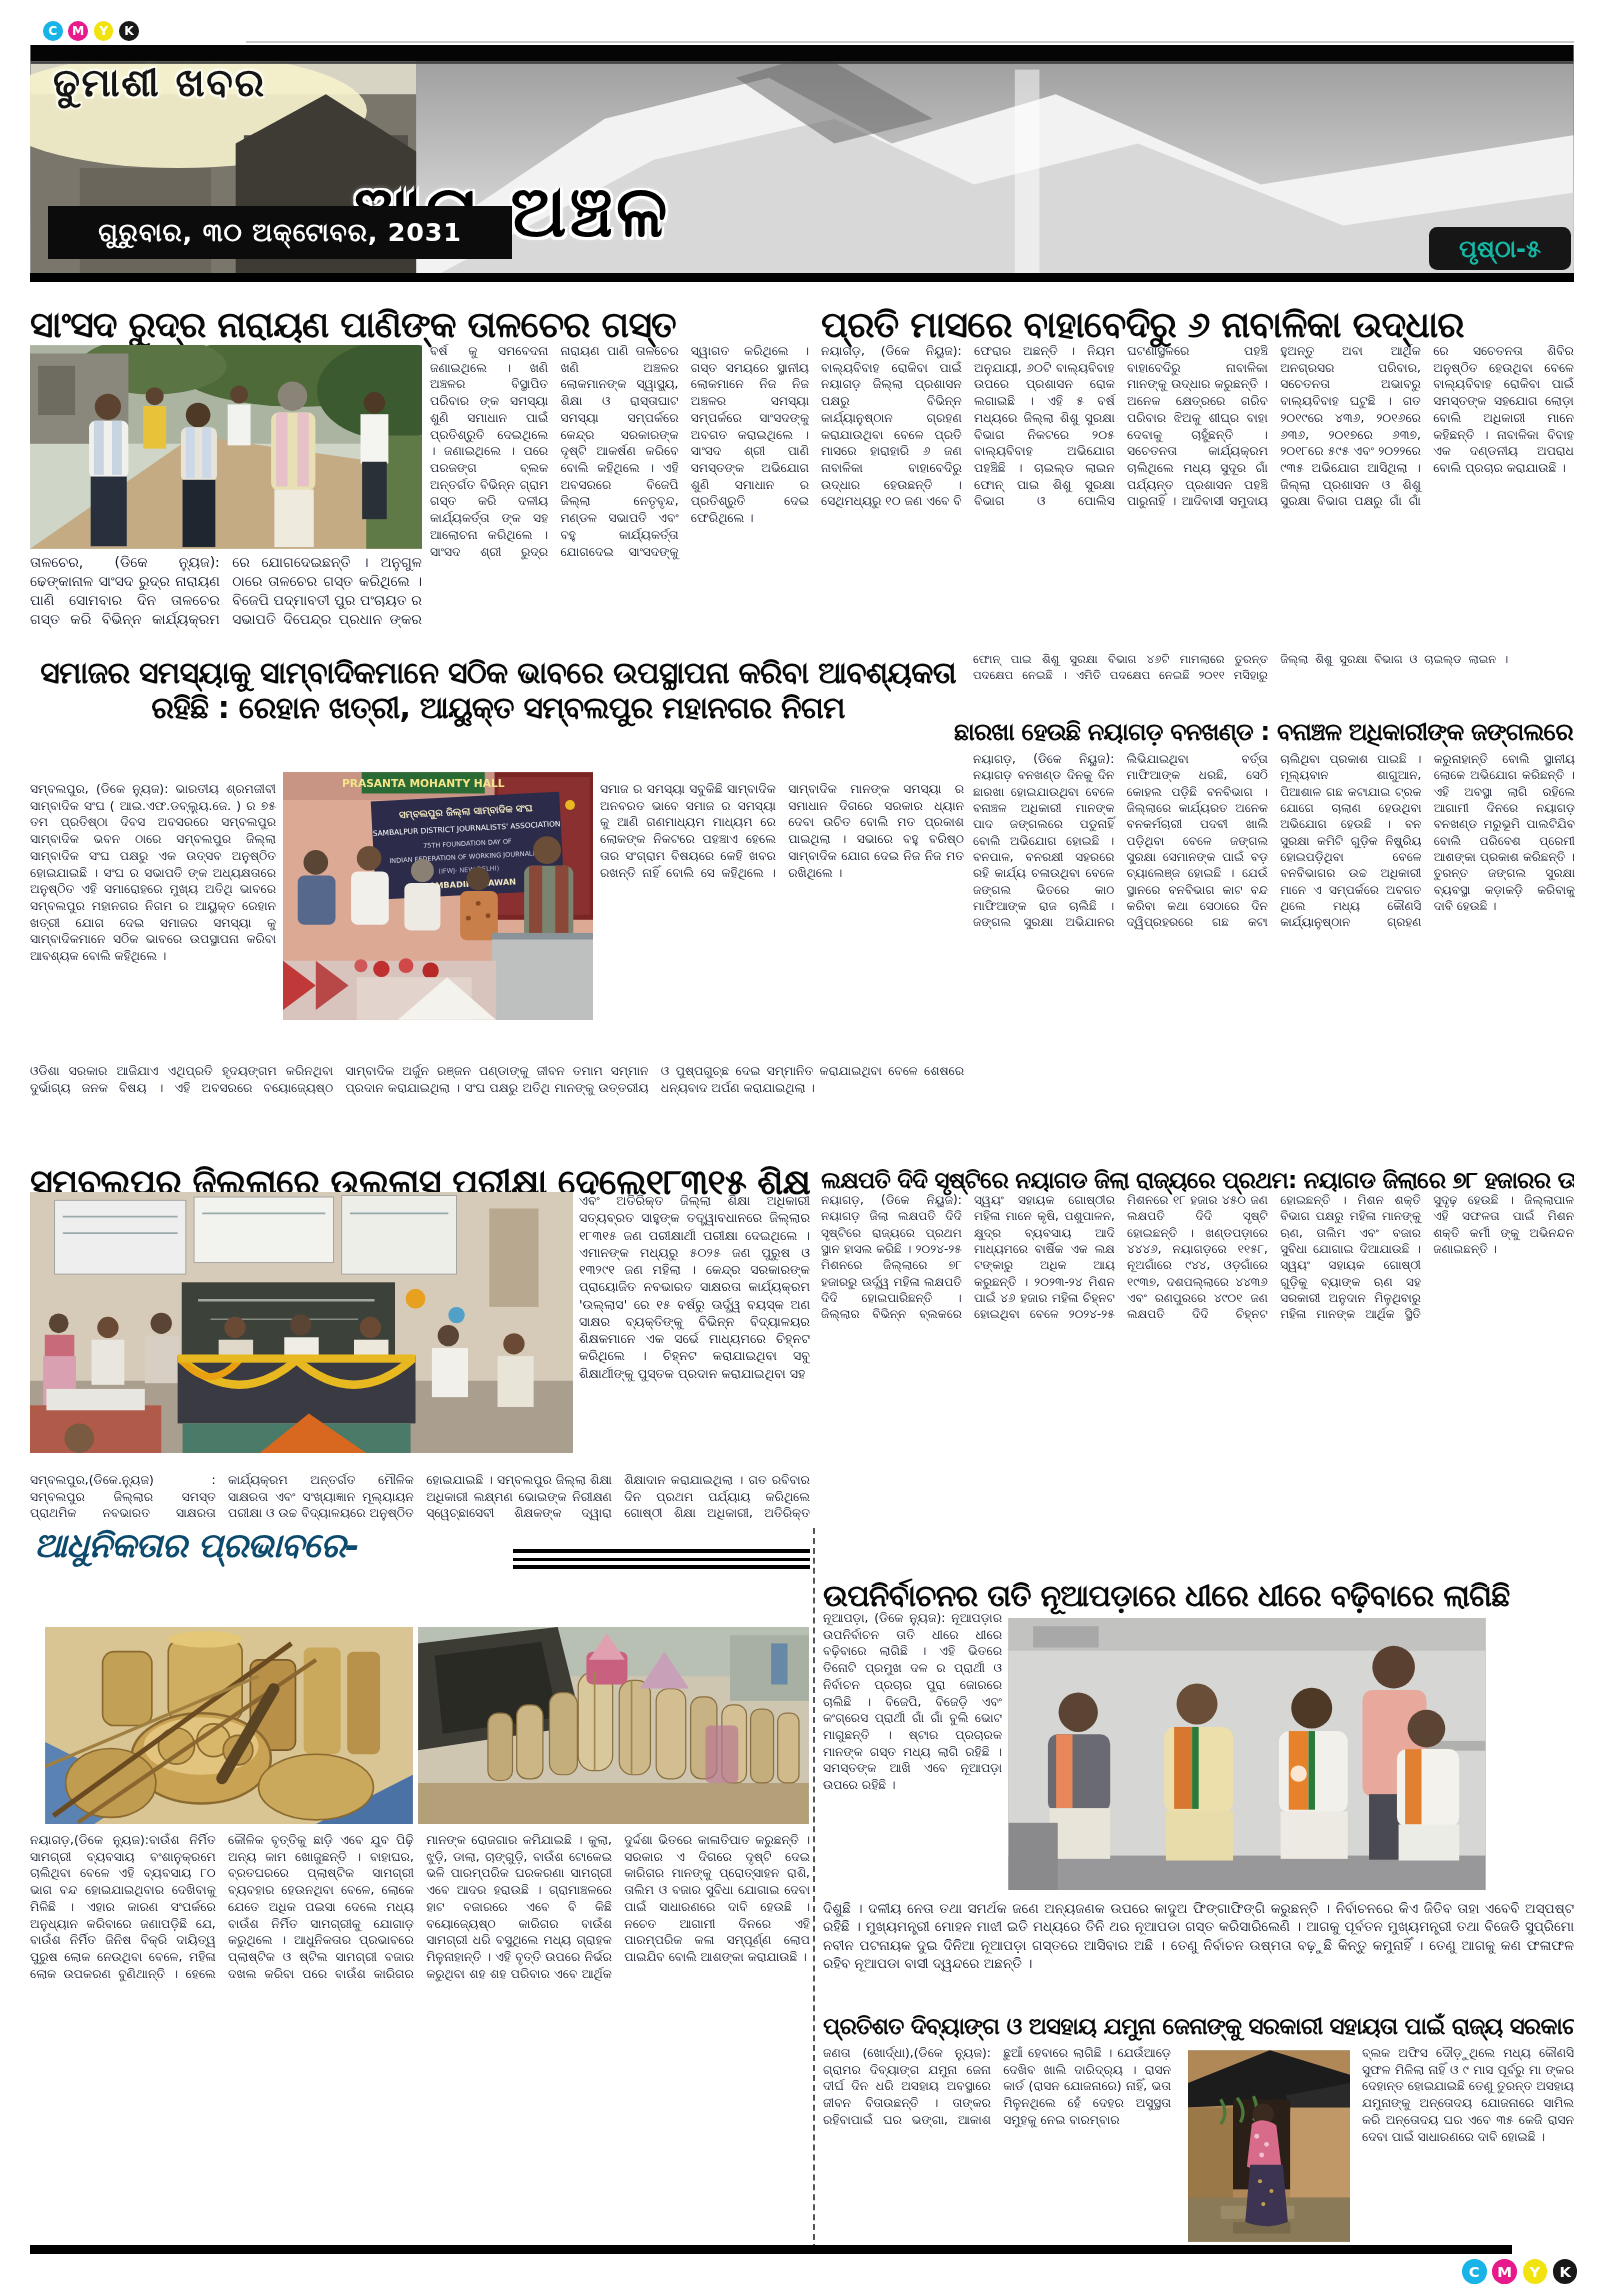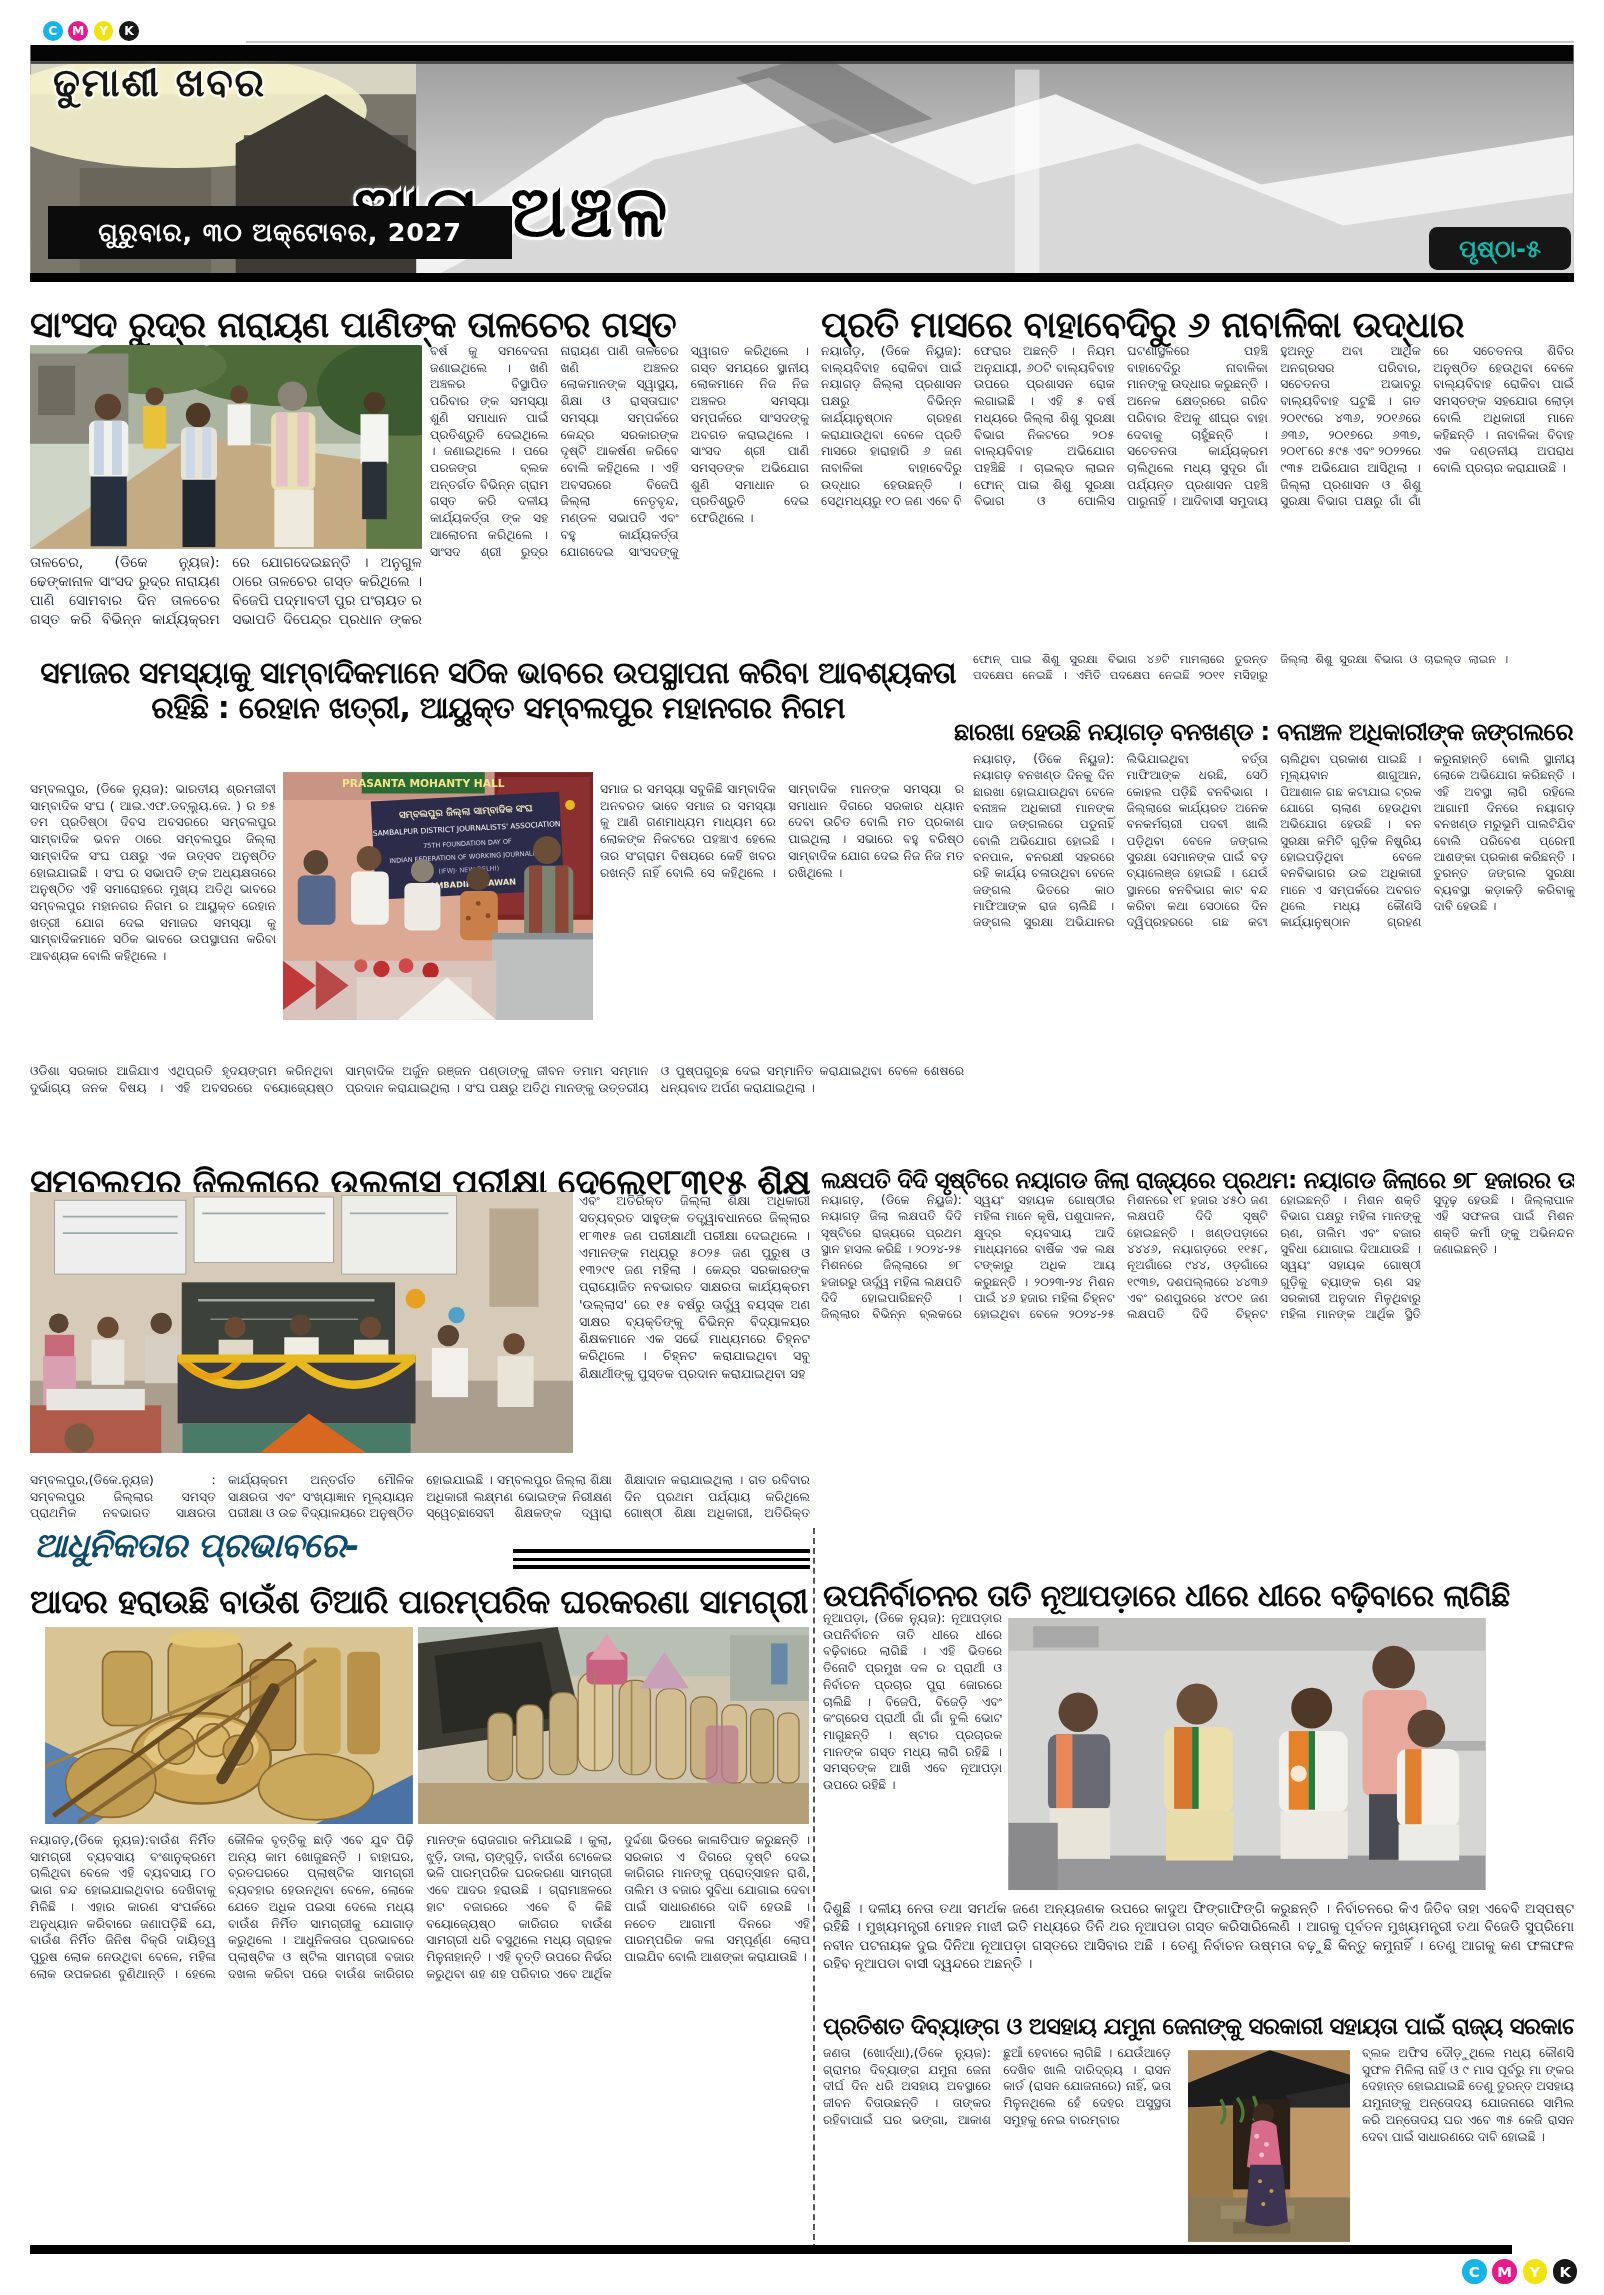--- a/index.html
+++ b/index.html
@@ -69,21 +69,21 @@
       <rect x="0" y="0" width="470" height="60" fill="#d8d4c4"></rect>
       <ellipse cx="180" cy="80" rx="230" ry="70" fill="#f6f2cc" opacity="0.9"></ellipse>
       <rect x="260" y="110" width="200" height="168" fill="#55514a"></rect>
       <polygon points="250,120 360,60 470,130 470,278 250,278" fill="#3e3a34"></polygon>
       <rect x="60" y="150" width="160" height="128" fill="#6a665c"></rect>
       <rect x="0" y="0" width="1881" height="20" fill="#050505"></rect>
       <rect x="0" y="20" width="1881" height="3" fill="#444"></rect>
     </svg>
     <div class="masthead">ଢୁମାଶୀ ଖବର</div>
     <div class="section-title">ଆମ ଅଞ୍ଚଳ</div>
-    <div class="datebox">ଗୁରୁବାର, ୩୦ ଅକ୍ଟୋବର, 2027</div>
+    <div class="datebox">ଗୁରୁବାର, ୩୦ ଅକ୍ଟୋବର, 2031</div>
     <div class="pagebox">ପୃଷ୍ଠା-୫</div>
   </div>
   <div class="abs hrule" style="left:30px;top:273px;width:1544px;height:9px;"></div>
 
   <div class="abs hl nowrap" style="left:30px;top:289px;width:778px;height:48px;font-size:36px;">ସାଂସଦ ରୁଦ୍ର ନାରାୟଣ ପାଣିଙ୍କ ତାଳଚେର ଗସ୍ତ</div>
   <div class="abs hl nowrap" style="left:821px;top:289px;width:753px;height:48px;font-size:36px;">ପ୍ରତି ମାସରେ ବାହାବେଦିରୁ ୬ ନାବାଳିକା ଉଦ୍ଧାର</div>
 
   <div class="ph" style="left:30px;top:345px;width:392px;height:204px;">
     <svg viewBox="0 0 478 248">
       <rect width="478" height="248" fill="#cfd6c8"></rect>
@@ -231,21 +231,20 @@
       <circle cx="60" cy="300" r="18" fill="#7a5a40"></circle>
     </svg>
   </div>
   <div class="abs bt" style="left:579px;top:1192px;width:231px;height:279px;font-size:12.7px;">ଏବଂ ଅତିରିକ୍ତ ଜିଲ୍ଲା ଶିକ୍ଷା ଅଧିକାରୀ ସତ୍ୟବ୍ରତ ସାହୁଙ୍କ ତତ୍ତ୍ୱାବଧାନରେ ଜିଲ୍ଲାର ୧୮୩୧୫ ଜଣ ପରୀକ୍ଷାର୍ଥୀ ପରୀକ୍ଷା ଦେଇଥିଲେ । ଏମାନଙ୍କ ମଧ୍ୟରୁ ୫୦୨୫ ଜଣ ପୁରୁଷ ଓ ୧୩୨୯୧ ଜଣ ମହିଲା । କେନ୍ଦ୍ର ସରକାରଙ୍କ ପ୍ରାୟୋଜିତ ନବଭାରତ ସାକ୍ଷରତା କାର୍ଯ୍ୟକ୍ରମ 'ଉଲ୍ଲାସ' ରେ ୧୫ ବର୍ଷରୁ ଊର୍ଦ୍ଧ୍ୱ ବୟସ୍କ ଅଣ ସାକ୍ଷର ବ୍ୟକ୍ତିଙ୍କୁ ବିଭିନ୍ନ ବିଦ୍ୟାଳୟର ଶିକ୍ଷକମାନେ ଏକ ସର୍ଭେ ମାଧ୍ୟମରେ ଚିହ୍ନଟ କରିଥିଲେ । ଚିହ୍ନଟ କରାଯାଇଥିବା ସବୁ ଶିକ୍ଷାର୍ଥୀଙ୍କୁ ପୁସ୍ତକ ପ୍ରଦାନ କରାଯାଇଥିବା ସହ</div>
   <div class="abs bt c4" style="left:30px;top:1472px;width:780px;height:51px;font-size:12.3px;">ସମ୍ବଲପୁର,(ଡିକେ.ନ୍ୟୁଜ) : ସମ୍ବଲପୁର ଜିଲ୍ଲାର ସମସ୍ତ ପ୍ରାଥମିକ ନବଭାରତ ସାକ୍ଷରତା କାର୍ଯ୍ୟକ୍ରମ ଅନ୍ତର୍ଗତ ମୌଳିକ ସାକ୍ଷରତା ଏବଂ ସଂଖ୍ୟାଜ୍ଞାନ ମୂଲ୍ୟାୟନ ପରୀକ୍ଷା ଓ ଉଚ୍ଚ ବିଦ୍ୟାଳୟରେ ଅନୁଷ୍ଠିତ ହୋଇଯାଇଛି । ସମ୍ବଲପୁର ଜିଲ୍ଲା ଶିକ୍ଷା ଅଧିକାରୀ ଲକ୍ଷ୍ମଣ ଭୋଇଙ୍କ ନିରୀକ୍ଷଣ ସ୍ୱେଚ୍ଛାସେବୀ ଶିକ୍ଷକଙ୍କ ଦ୍ୱାରା ଶିକ୍ଷାଦାନ କରାଯାଇଥିଲା । ଗତ ରବିବାର ଦିନ ପ୍ରଥମ ପର୍ଯ୍ୟାୟ କରିଥିଲେ ଗୋଷ୍ଠୀ ଶିକ୍ଷା ଅଧିକାରୀ, ଅତିରିକ୍ତ ଗୋଷ୍ଠୀ ଶିକ୍ଷା ଅଧିକାରୀ ଓ ସମସ୍ତ କ୍ଲଷ୍ଟରର ସିଆରସିସି ।</div>
 
   <div class="abs bt c5" style="left:821px;top:1192px;width:753px;height:328px;font-size:12px;">ନୟାଗଡ଼, (ଡିକେ ନିୟୁଜ): ନୟାଗଡ଼ ଜିଲା ଲକ୍ଷପତି ଦିଦି ସୃଷ୍ଟିରେ ରାଜ୍ୟରେ ପ୍ରଥମ ସ୍ଥାନ ହାସଲ କରିଛି । ୨୦୨୪-୨୫ ମିଶନରେ ଜିଲ୍ଲାରେ ୭୮ ହଜାରରୁ ଊର୍ଦ୍ଧ୍ୱ ମହିଳା ଲକ୍ଷପତି ଦିଦି ହୋଇପାରିଛନ୍ତି । ଜିଲ୍ଲାର ବିଭିନ୍ନ ବ୍ଲକରେ ସ୍ୱୟଂ ସହାୟକ ଗୋଷ୍ଠୀର ମହିଳା ମାନେ କୃଷି, ପଶୁପାଳନ, କ୍ଷୁଦ୍ର ବ୍ୟବସାୟ ଆଦି ମାଧ୍ୟମରେ ବାର୍ଷିକ ଏକ ଲକ୍ଷ ଟଙ୍କାରୁ ଅଧିକ ଆୟ କରୁଛନ୍ତି । ୨୦୨୩-୨୪ ମିଶନ ପାଇଁ ୪୬ ହଜାର ମହିଳା ଚିହ୍ନଟ ହୋଇଥିବା ବେଳେ ୨୦୨୪-୨୫ ମିଶନରେ ୧୮ ହଜାର ୪୫୦ ଜଣ ଲକ୍ଷପତି ଦିଦି ସୃଷ୍ଟି ହୋଇଛନ୍ତି । ଖଣ୍ଡପଡ଼ାରେ ୪୪୪୬, ନୟାଗଡ଼ରେ ୧୧୫୮, ନୂଅଗାଁରେ ୯୪୪, ଓଡ଼ଗାଁରେ ୧୯୩୭, ଦଶପଲ୍ଲାରେ ୪୪୩୬ ଏବଂ ରଣପୁରରେ ୪୯୦୧ ଜଣ ଲକ୍ଷପତି ଦିଦି ଚିହ୍ନଟ ହୋଇଛନ୍ତି । ମିଶନ ଶକ୍ତି ବିଭାଗ ପକ୍ଷରୁ ମହିଳା ମାନଙ୍କୁ ଋଣ, ତାଲିମ ଏବଂ ବଜାର ସୁବିଧା ଯୋଗାଇ ଦିଆଯାଉଛି । ସ୍ୱୟଂ ସହାୟକ ଗୋଷ୍ଠୀ ଗୁଡ଼ିକୁ ବ୍ୟାଙ୍କ ଋଣ ସହ ସରକାରୀ ଅନୁଦାନ ମିଳୁଥିବାରୁ ମହିଳା ମାନଙ୍କ ଆର୍ଥିକ ସ୍ଥିତି ସୁଦୃଢ଼ ହେଉଛି । ଜିଲ୍ଲାପାଳ ଏହି ସଫଳତା ପାଇଁ ମିଶନ ଶକ୍ତି କର୍ମୀ ଙ୍କୁ ଅଭିନନ୍ଦନ ଜଣାଇଛନ୍ତି ।</div>
 
   <div class="abs kicker" style="left:34px;top:1525px;">ଆଧୁନିକତାର ପ୍ରଭାବରେ-</div>
   <div class="abs krule" style="left:513px;top:1549px;width:297px;"></div>
-  <div class="abs hl nowrap" style="left:30px;top:1568px;width:780px;height:46px;font-size:33px;">ଆଦର ହରାଉଛି ବାଉଁଶ ତିଆରି ପାରମ୍ପରିକ ଘରକରଣା ସାମଗ୍ରୀ</div>
 
   <div class="ph" style="left:45px;top:1627px;width:368px;height:197px;">
     <svg viewBox="0 0 448 240">
       <rect width="448" height="240" fill="#d9c493"></rect>
       <polygon points="0,240 0,140 120,200 60,240" fill="#5a82b2"></polygon>
       <polygon points="330,240 448,180 448,240" fill="#4a72a4"></polygon>
       <rect x="70" y="30" width="60" height="90" rx="14" fill="#c2a055" stroke="#8a6a30" stroke-width="2"></rect>
       <rect x="150" y="15" width="90" height="100" rx="16" fill="#cfae62" stroke="#8a6a30" stroke-width="2"></rect>
       <ellipse cx="195" cy="15" rx="45" ry="10" fill="#e4c878"></ellipse>
       <rect x="250" y="40" width="55" height="110" rx="10" fill="#b89048" stroke="#7a5a28" stroke-width="2"></rect>

